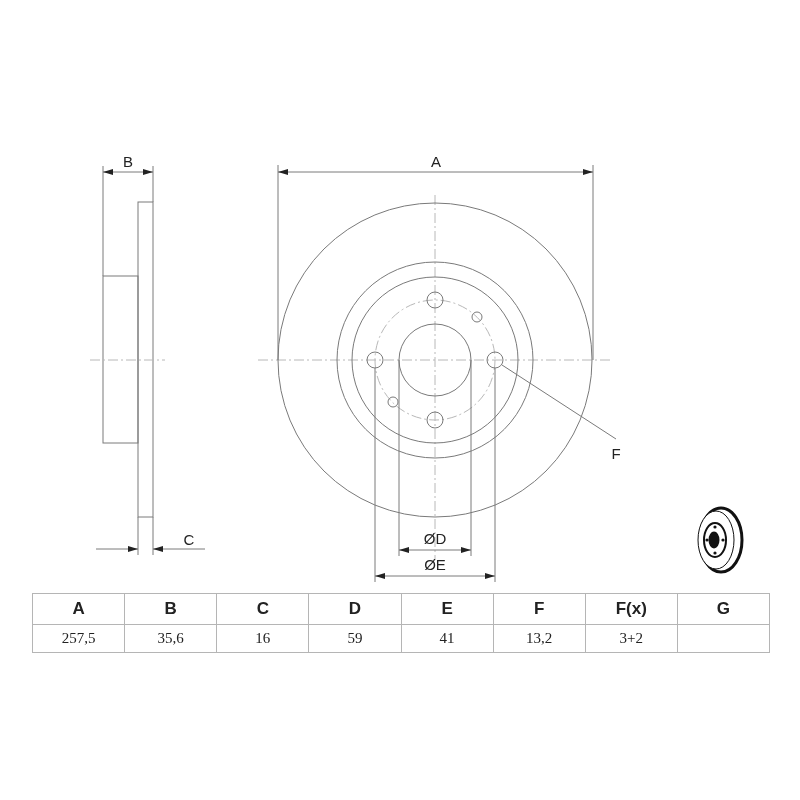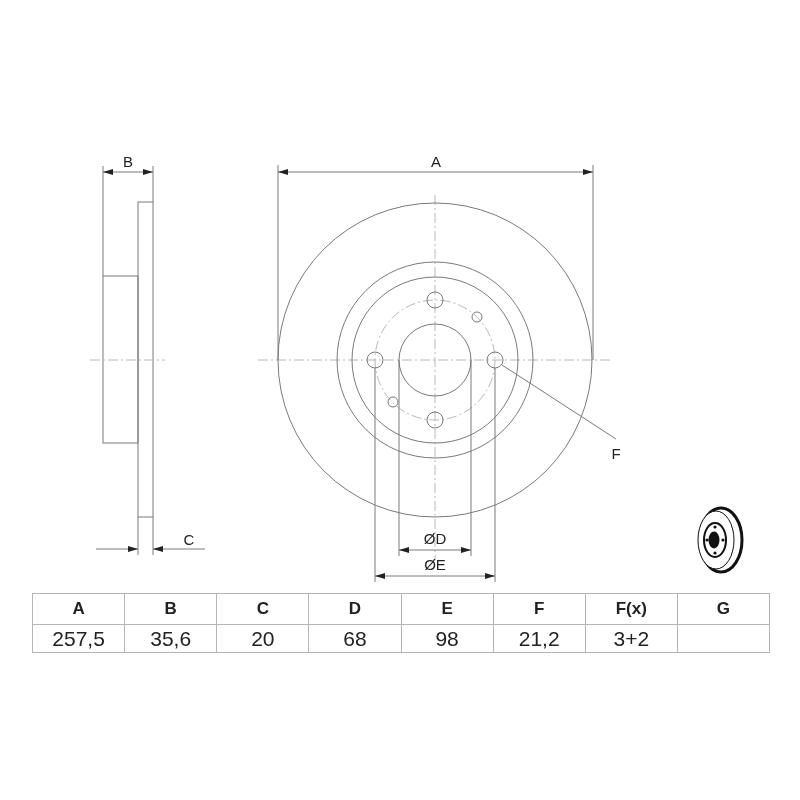--- a/index.html
+++ b/index.html
@@ -8,21 +8,21 @@
   #drawing { position: absolute; left: 0; top: 0; width: 800px; height: 800px; }
   #drawing text { font-family: "Liberation Sans", sans-serif; fill: #222; }
   .ln { stroke: #7a7a7a; stroke-width: 1; fill: none; }
   .ctr { stroke: #b8b8b8; stroke-width: 1; fill: none; stroke-dasharray: 10 3 2 3; }
   .arrow { fill: #222; }
   table.spec { position: absolute; left: 32px; top: 593px; width: 738px;
                border-collapse: collapse; table-layout: fixed; }
   table.spec td { border: 1px solid #b5b5b5; text-align: center; height: 28px;
                   padding: 0; color: #222; }
   table.spec tr.head td { font-family: "Liberation Sans", sans-serif; font-weight: bold; font-size: 17px; height: 30px; }
-  table.spec tr.vals td { font-family: Liberation Sans, sans-serif; font-size: 21px; height: 27px; }
+  table.spec tr.vals td { font-family: Liberation Serif, serif; font-size: 15px; height: 27px; }
   #thumb { position: absolute; left: 690px; top: 505px; width: 56px; height: 70px; }
 </style>
 </head>
 <body>
 
 <svg id="drawing" viewBox="0 0 800 800" xmlns="http://www.w3.org/2000/svg">
 
   <g>
 
     <rect class="ln" x="103" y="276" width="35" height="167"></rect>
@@ -111,21 +111,21 @@
     <td>C</td>
     <td>D</td>
     <td>E</td>
     <td>F</td>
     <td>F(x)</td>
     <td>G</td>
   </tr>
   <tr class="vals">
     <td>257,5</td>
     <td>35,6</td>
-    <td>20</td>
-    <td>68</td>
-    <td>98</td>
-    <td>21,2</td>
+    <td>16</td>
+    <td>59</td>
+    <td>41</td>
+    <td>13,2</td>
     <td>3+2</td>
     <td></td>
   </tr>
 </tbody>
   </table>
 
 </body></html>

